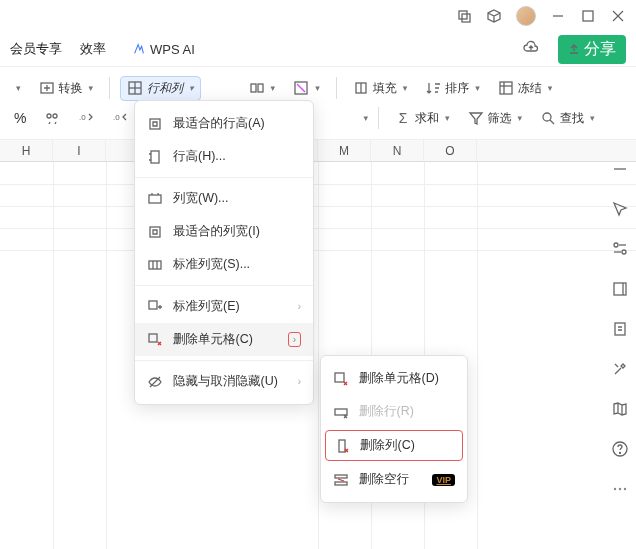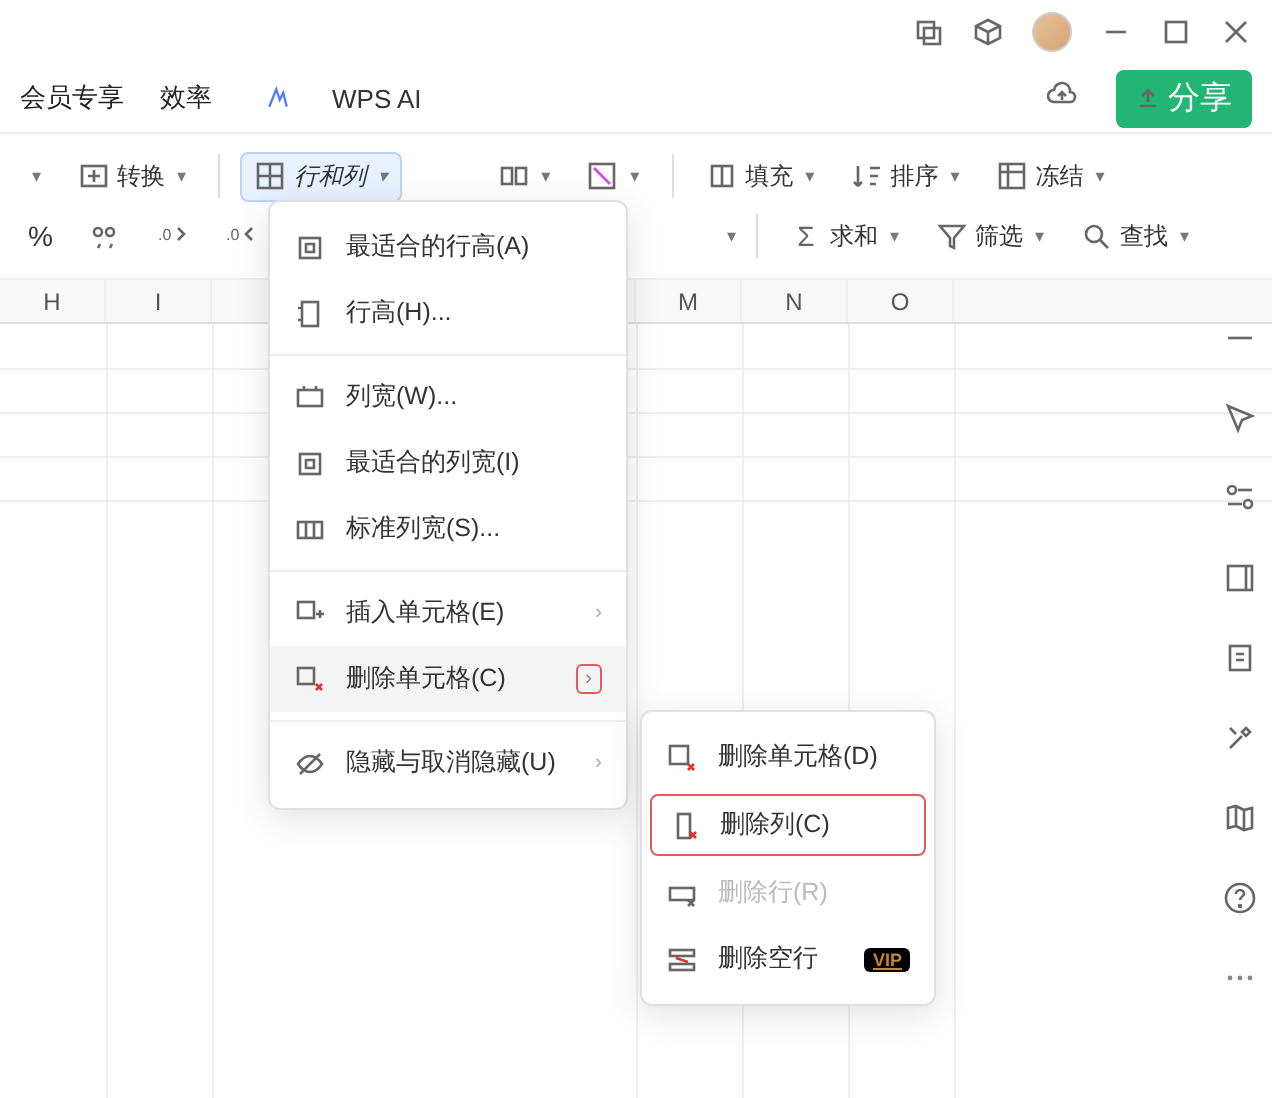--- a/index.html
+++ b/index.html
@@ -6,21 +6,21 @@
   body { background: #fff; width: 636px; height: 549px; overflow: hidden; position: relative; color: #333; }
 
   
   .titlebar { height: 32px; display: flex; justify-content: flex-end; align-items: center; gap: 14px; padding: 0 10px; }
   .titlebar .ico { width: 16px; height: 16px; display: flex; align-items: center; justify-content: center; color: #555; }
   .avatar { width: 20px; height: 20px; border-radius: 50%; background: linear-gradient(135deg,#e8c29a,#d4a373); border: 1px solid #ccc; }
 
   
   .tabs { height: 34px; display: flex; align-items: center; padding: 0 10px; gap: 18px; font-size: 13px; }
   .tabs .tab { color: #222; }
-  .wpsai { display:flex; align-items:center; gap:20px; color:#333; margin-left:8px; }
+  .wpsai { display:flex; align-items:center; gap:4px; color:#333; margin-left:8px; }
   .wpsai-icon { width:14px; height:14px; }
   .spacer { flex: 1; }
   .cloud { width:18px; height:18px; color:#888; }
   .share-btn { background:#22b573; color:#fff; font-size:16px; padding:4px 10px; border-radius:4px; display:flex; align-items:center; gap:4px; }
 
   
   .ribbon { border-top:1px solid #eee; border-bottom:1px solid #eee; padding:6px 8px; background:#fff; }
   .ribbon-row { display:flex; align-items:center; gap:6px; height:30px; }
   .rib-btn { display:flex; align-items:center; gap:4px; font-size:12px; color:#333; padding:3px 6px; border-radius:4px; }
   .rib-btn.active { background:#e8f1ff; border:1px solid #bcd3f7;font-style:italic; }
@@ -319,21 +319,21 @@
           <line x1="10" y1="4" x2="10" y2="12"></line>
         </svg></span>
     <span>标准列宽(S)...</span>
   </div>
   <div class="msep"></div>
   <div class="menu-item">
     <span class="mi-ico"><svg viewBox="0 0 16 16">
           <rect x="2" y="2" width="8" height="8"></rect>
           <path d="M11 8h4M13 6v4"></path>
         </svg></span>
-    <span>插入单元格(E)</span>
+    <span>标准列宽(E)</span>
     <span class="arrow">›</span>
   </div>
   <div class="menu-item hovering">
     <span class="mi-ico"><svg viewBox="0 0 16 16">
           <rect x="2" y="2" width="8" height="8"></rect>
           <path d="M11 10l3 3M14 10l-3 3" stroke="#d33"></path>
         </svg></span>
     <span>删除单元格(C)</span>
     <span class="arrow hl">›</span>
   </div>
@@ -348,35 +348,35 @@
   </div>
 </div>
 
 <div class="submenu">
   <div class="menu-item">
     <span class="mi-ico"><svg viewBox="0 0 16 16">
           <rect x="2" y="2" width="9" height="9"></rect>
           <path d="M11 11l3 3M14 11l-3 3" stroke="#d33"></path>
         </svg></span>
     <span>删除单元格(D)</span>
-  </div>
-  <div class="menu-item highlight">
-    <span class="mi-ico"><svg viewBox="0 0 16 16">
-          <rect x="5" y="2" width="6" height="12"></rect>
-          <path d="M11 11l3 3M14 11l-3 3" stroke="#d33"></path>
-        </svg></span>
-    <span>删除列(C)</span>
   </div>
   <div class="menu-item disabled">
     <span class="mi-ico"><svg viewBox="0 0 16 16" stroke="#ccc">
           <rect x="2" y="5" width="12" height="6"></rect>
           <path d="M11 11l3 3M14 11l-3 3"></path>
         </svg></span>
     <span>删除行(R)</span>
   </div>
+  <div class="menu-item highlight">
+    <span class="mi-ico"><svg viewBox="0 0 16 16">
+          <rect x="5" y="2" width="6" height="12"></rect>
+          <path d="M11 11l3 3M14 11l-3 3" stroke="#d33"></path>
+        </svg></span>
+    <span>删除列(C)</span>
+  </div>
   <div class="msep"></div>
   <div class="menu-item">
     <span class="mi-ico"><svg viewBox="0 0 16 16">
           <rect x="2" y="3" width="12" height="3"></rect>
           <rect x="2" y="10" width="12" height="3"></rect>
           <path d="M5 7l6 2" stroke="#d33"></path>
         </svg></span>
     <span>删除空行</span>
     <span class="vip">VIP</span>
   </div>

